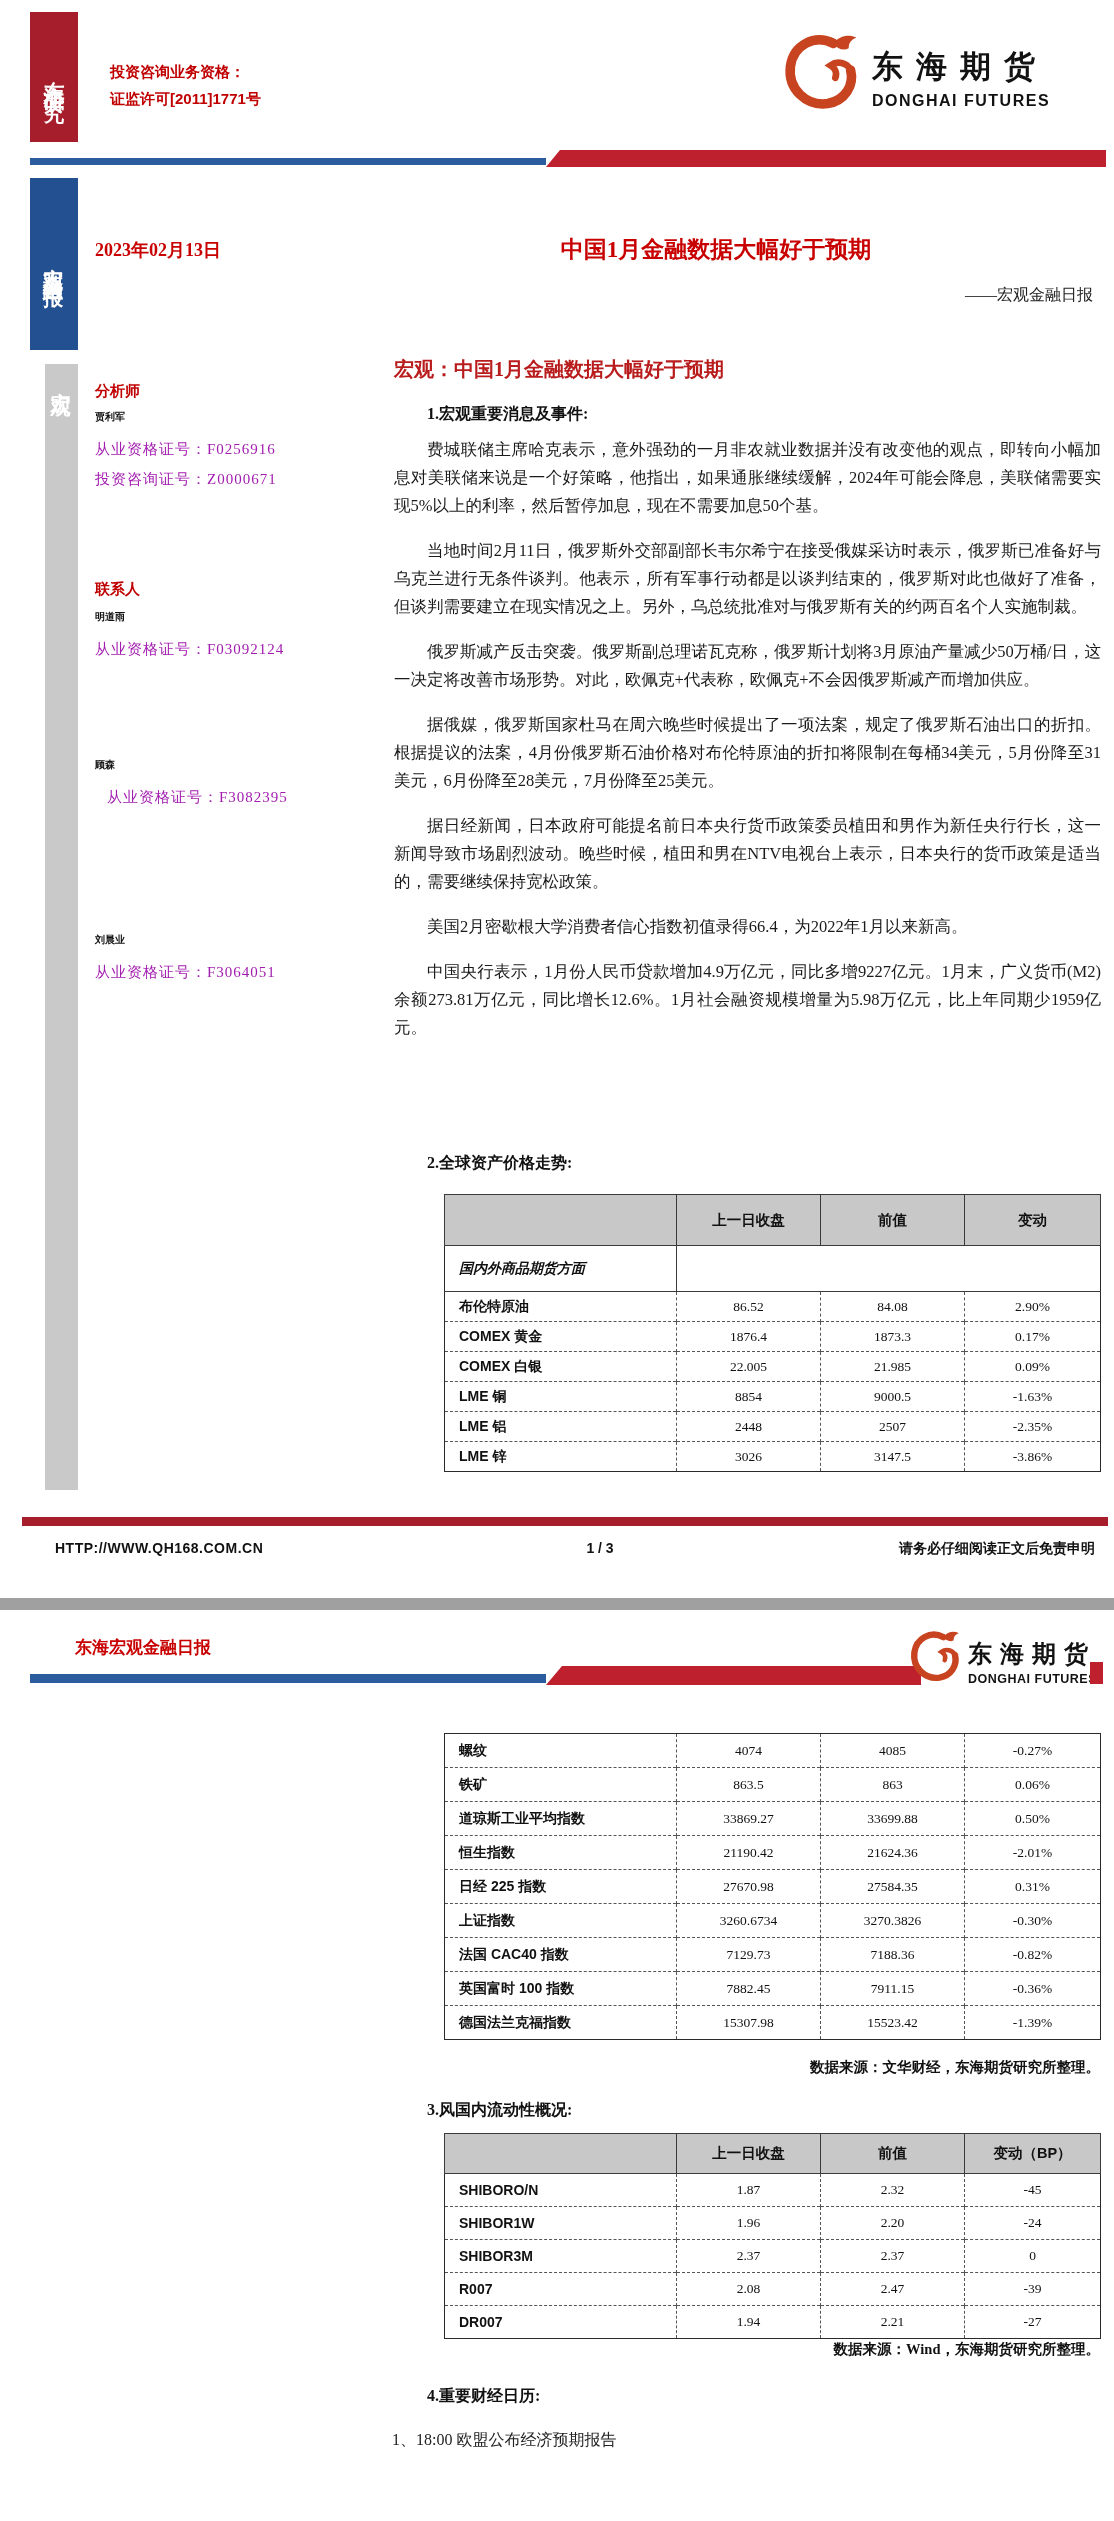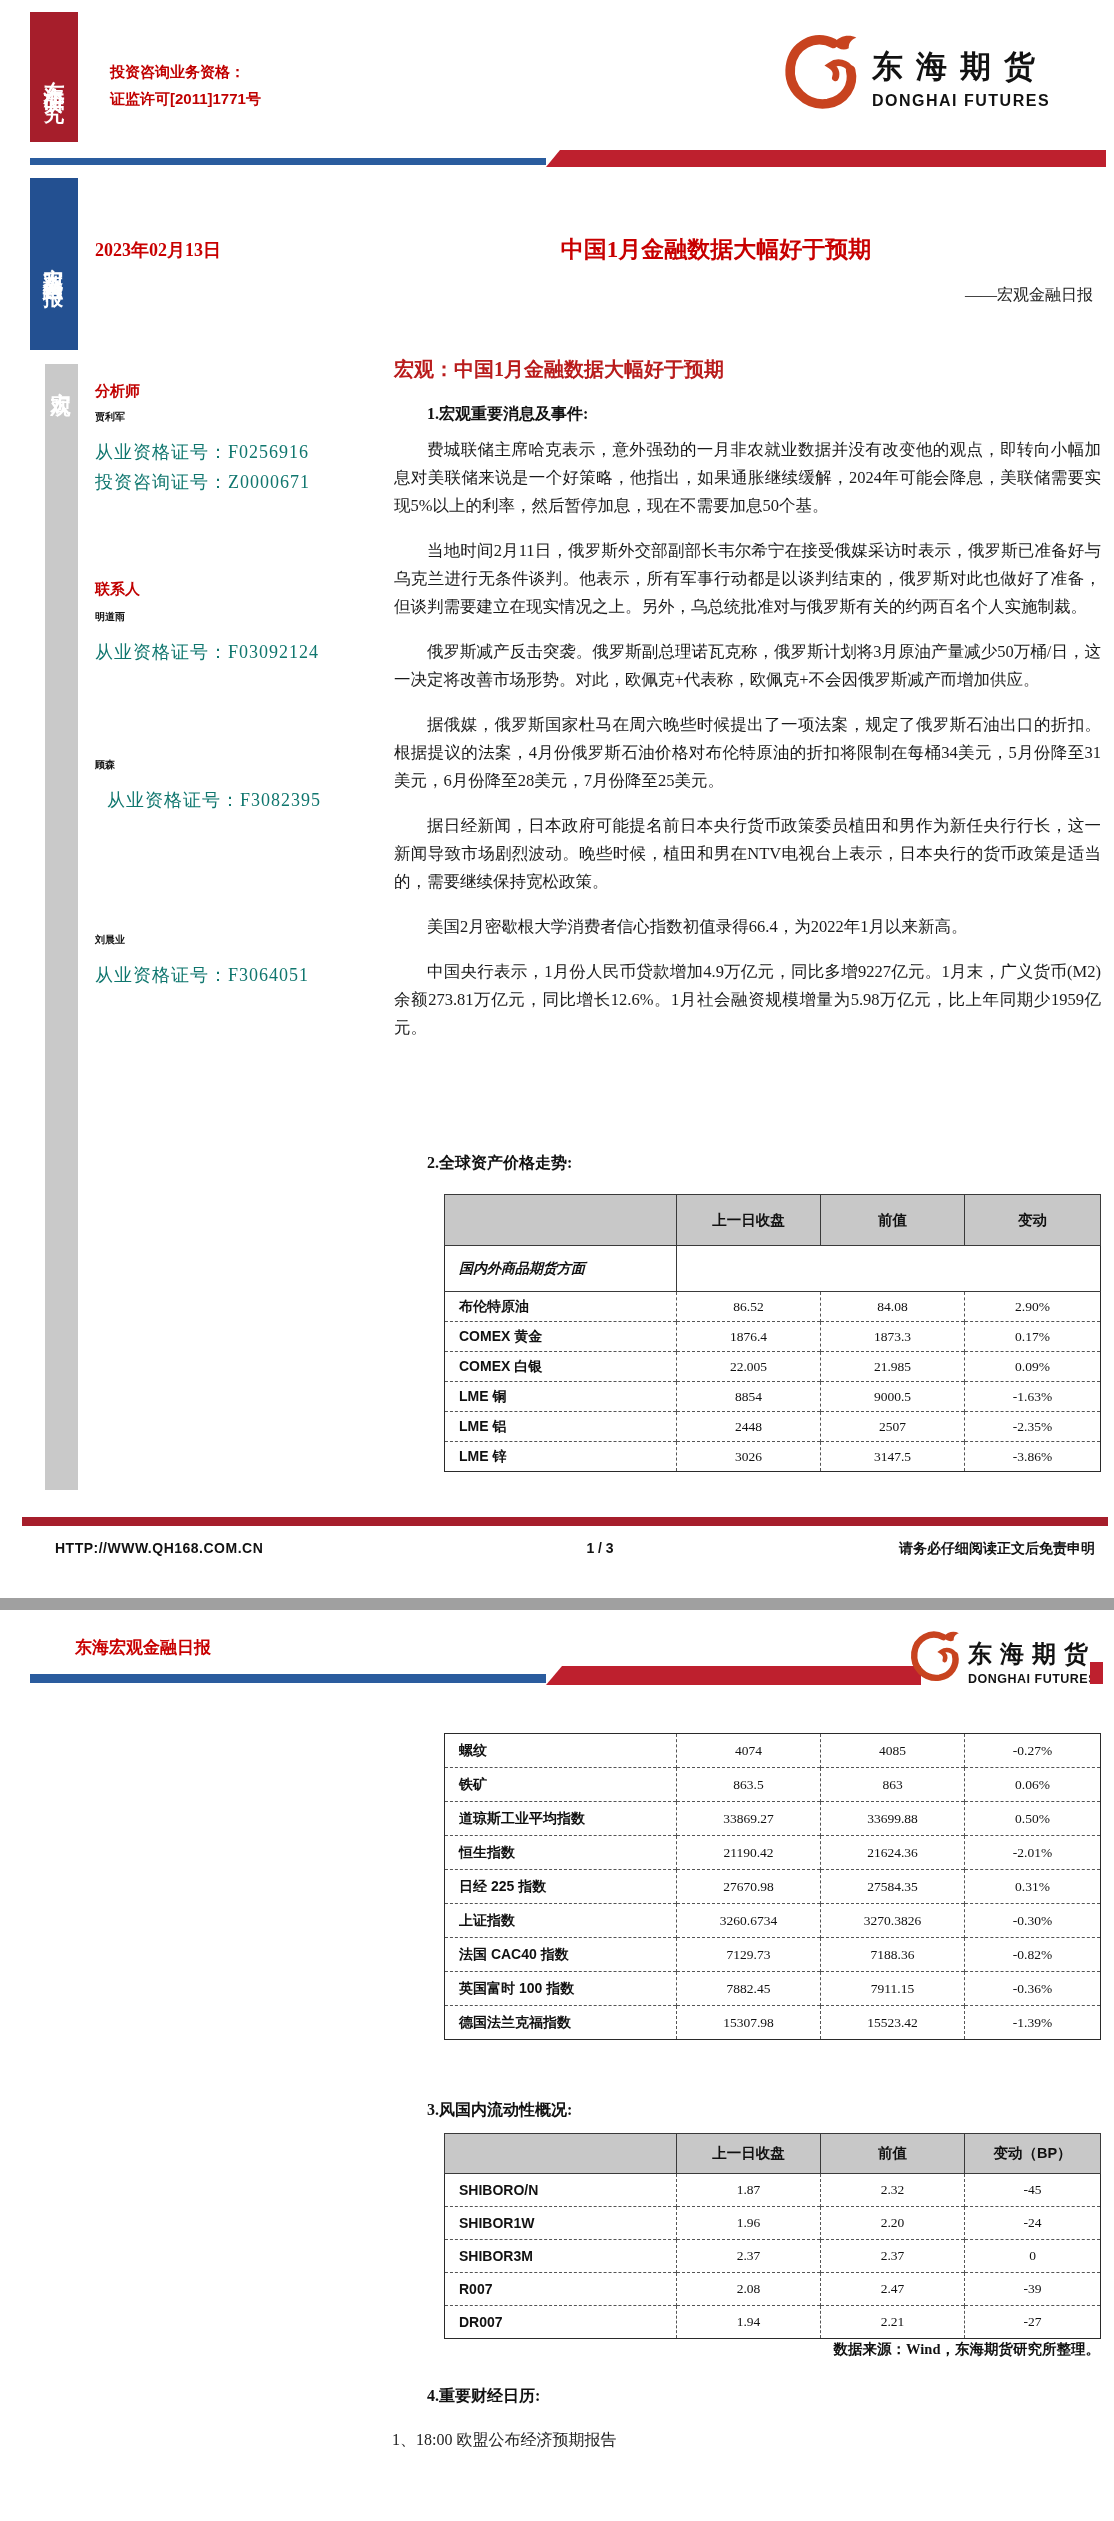--- a/index.html
+++ b/index.html
@@ -31,21 +31,21 @@
   .gray-bar-label .v-text{font-size:20px;letter-spacing:5px;}
 
   .date{left:95px;top:238px;color:#C80000;font-weight:bold;font-size:18px;}
   .title{left:366px;top:234px;width:700px;text-align:center;color:#C80000;
          font-weight:bold;font-size:23px;}
   .subtitle{left:700px;top:285px;width:393px;text-align:right;font-size:16px;color:#222;}
 
   
   .role{color:#C00000;font-weight:bold;font-size:15px;font-family:"Liberation Sans",sans-serif;}
   .aname{font-weight:bold;font-size:10px;color:#111;font-family:"Liberation Sans",sans-serif;}
-  .cert{font-size:18px;color:#0f766e;letter-spacing:1px;}
+  .cert{font-size:15px;color:#a21caf;letter-spacing:1px;}
 
   
   .sec-header{left:394px;top:356px;color:#b91c1c;font-weight:bold;font-size:20px;}
   .h-num{font-weight:bold;font-size:16px;color:#111;}
   .h1{left:427px;top:404px;}
   .h2{left:427px;top:1153px;}
   .h3{left:427px;top:2100px;}
   .h4{left:427px;top:2386px;}
   .paras{left:394px;top:436px;width:707px;}
   .paras p{margin:0 0 17px 0;font-size:16.5px;line-height:28px;text-indent:2em;
@@ -304,20 +304,21 @@
           </tr>
           <tr>
             <td class="lbl">德国法兰克福指数</td>
             <td class="val">15307.98</td>
             <td class="val">15523.42</td>
             <td class="val">-1.39%</td>
           </tr>
         </tbody>
       </table>
   </div>
+  <div class="abs source source1">数据来源：文华财经，东海期货研究所整理。</div>
 
   <div class="abs h-num h3">3.风国内流动性概况:</div>
 
   <div class="abs" id="w-table3">
     <table class="rpt t3" id="table3">
       <colgroup>
           <col style="width:232px">
           <col style="width:144px">
           <col style="width:144px">
           <col style="width:136px">

